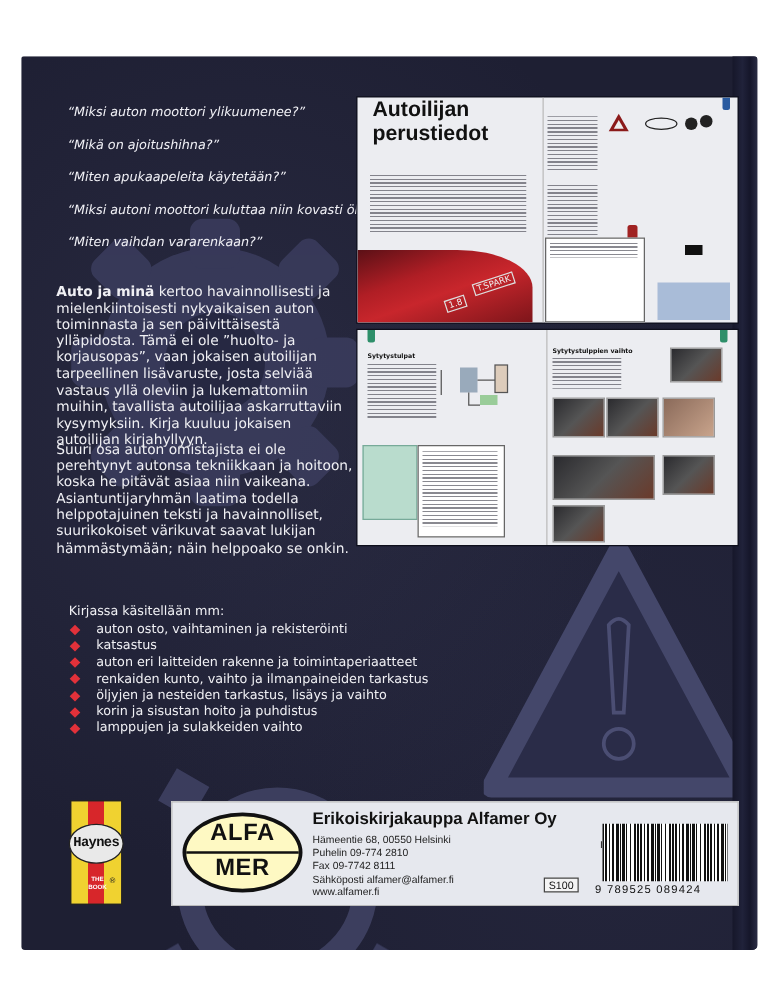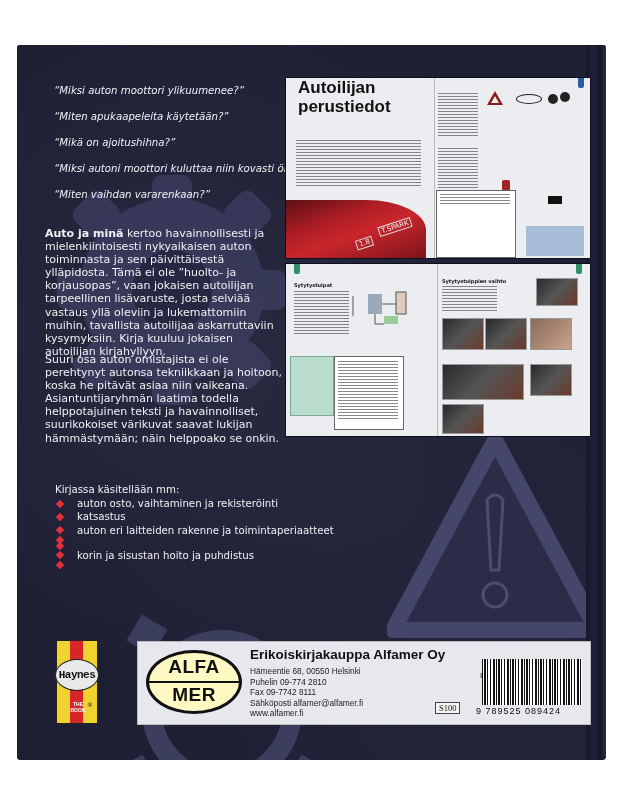--- a/index.html
+++ b/index.html
@@ -71,21 +71,21 @@
       border:1px solid #bbb;
     }
     .alfa-oval {
       position:absolute; left:8px; top:8px; width:96px; height:64px; border:3px solid #111; border-radius:50%;
       box-sizing:border-box; background:#fef9c3;
     }
     .alfa-line { position:absolute; left:0; right:0; top:28px; height:2px; background:#111; }
     .alfa-t { position:absolute; left:0; right:0; text-align:center; font-family:"Liberation Sans", sans-serif; font-weight:bold; color:#111; font-size:19px; letter-spacing:0.5px; }
     .company { position:absolute; left:112px; top:5px; font-family:"Liberation Sans", sans-serif; font-weight:bold; font-size:13.5px; color:#111; white-space:nowrap; }
     .addr { position:absolute; left:112px; top:24px; font-family:"Liberation Sans", sans-serif; font-size:8.3px; line-height:10.5px; color:#222; white-space:nowrap; }
-    .s100 { position:absolute; left:297px; top:60px; border:1px solid #444; padding:0 3px; font-family:Liberation Serif, serif; font-size:8.5px; color:#111; background:#f4f4f4; }
+    .s100 { position:absolute; left:297px; top:60px; border:1px solid #444; padding:0 3px; font-family:Liberation Sans, sans-serif; font-size:8.5px; color:#111; background:#f4f4f4; }
     .isbn { position:absolute; left:342px; top:5px; font-family:"Liberation Sans", sans-serif; font-size:8px; color:#111; white-space:nowrap; letter-spacing:0.3px;margin-top:24px; }
     .barcode { position:absolute; left:344px; top:17px; width:100px; height:46px;
       background:repeating-linear-gradient(90deg,#111 0 1px,#fff 1px 2px,#111 2px 4px,#fff 4px 5px,#111 5px 6px,#fff 6px 8px,#111 8px 9px,#fff 9px 11px,#111 11px 13px,#fff 13px 14px);
     }
     .ean { position:absolute; left:338px; top:64px; font-family:"Liberation Sans", sans-serif; font-size:9px; color:#111; letter-spacing:1px; white-space:nowrap; }
   </style>
 </head>
 <body>
 
 <div class="cover">
@@ -119,22 +119,22 @@
   <svg class="bg-shape" style="left:370px;top:385px" width="215" height="210" viewBox="0 0 215 210">
     <path d="M108 10 L210 200 L6 200 Z" fill="#2a2c48" stroke="#44476a" stroke-width="16" stroke-linejoin="round"></path>
     <path d="M100 70 Q108 60 116 70 L112 140 L104 140 Z" fill="none" stroke="#4b4e73" stroke-width="3"></path>
     <circle cx="108" cy="165" r="12" fill="none" stroke="#4b4e73" stroke-width="3"></circle>
   </svg>
 
   <div class="spine"></div>
 
   <div class="questions">
     <div class="q">“Miksi auton moottori ylikuumenee?”</div>
+    <div class="q">“Mikä on ajoitushihna?”</div>
     <div class="q">“Miten apukaapeleita käytetään?”</div>
-    <div class="q">“Mikä on ajoitushihna?”</div>
     <div class="q">“Miksi autoni moottori kuluttaa niin kovasti öljyä?”</div>
     <div class="q">“Miten vaihdan vararenkaan?”</div>
   </div>
 
   <div class="para" style="top:182px">
     <b>Auto ja minä</b><span> kertoo havainnollisesti ja mielenkiintoisesti nykyaikaisen auton toiminnasta ja sen päivittäisestä ylläpidosta. Tämä ei ole ”huolto- ja korjausopas”, vaan jokaisen autoilijan tarpeellinen lisävaruste, josta selviää vastaus yllä oleviin ja lukemattomiin muihin, tavallista autoilijaa askarruttaviin kysymyksiin. Kirja kuuluu jokaisen autoilijan kirjahyllyyn.</span>
   </div>
 
   <div class="para" style="top:308px">Suuri osa auton omistajista ei ole perehtynyt autonsa tekniikkaan ja hoitoon, koska he pitävät asiaa niin vaikeana. Asiantuntijaryhmän laatima todella helppotajuinen teksti ja havainnolliset, suurikokoiset värikuvat saavat lukijan hämmästymään; näin helppoako se onkin.</div>
 
@@ -147,30 +147,33 @@
     <div class="li">
         <span class="bullet"></span>
         <span>katsastus</span>
       </div>
     <div class="li">
         <span class="bullet"></span>
         <span>auton eri laitteiden rakenne ja toimintaperiaatteet</span>
       </div>
     <div class="li">
         <span class="bullet"></span>
-      </div>
-    <div class="li">
-        <span class="bullet"></span>
+        <span>renkaiden kunto, vaihto ja ilmanpaineiden tarkastus</span>
+      </div>
+    <div class="li">
+        <span class="bullet"></span>
+        <span>öljyjen ja nesteiden tarkastus, lisäys ja vaihto</span>
       </div>
     <div class="li">
         <span class="bullet"></span>
         <span>korin ja sisustan hoito ja puhdistus</span>
       </div>
     <div class="li">
         <span class="bullet"></span>
+        <span>lamppujen ja sulakkeiden vaihto</span>
       </div>
   </div>
 
   <div class="inset inset1">
     <div class="inset-title">
       <div>Autoilijan</div>
       <div>perustiedot</div>
     </div>
     <div class="tiny-text" style="left:10px;top:62px;width:125px;height:48px"></div>
     <div class="car">

